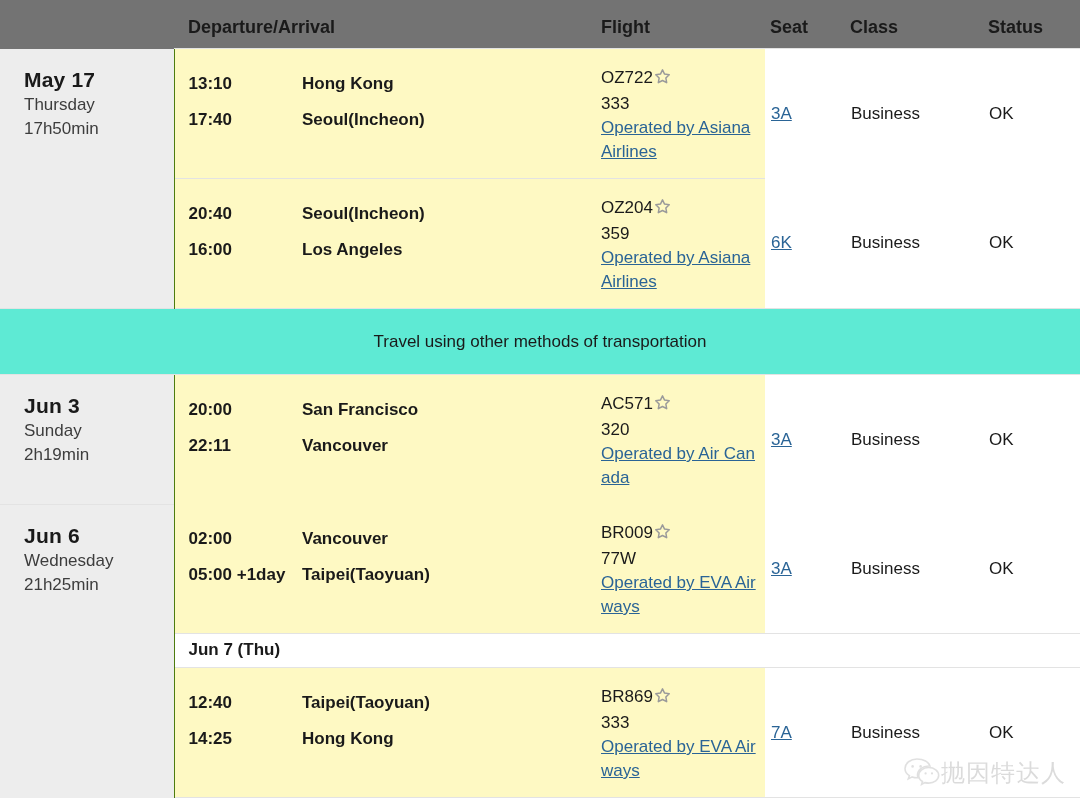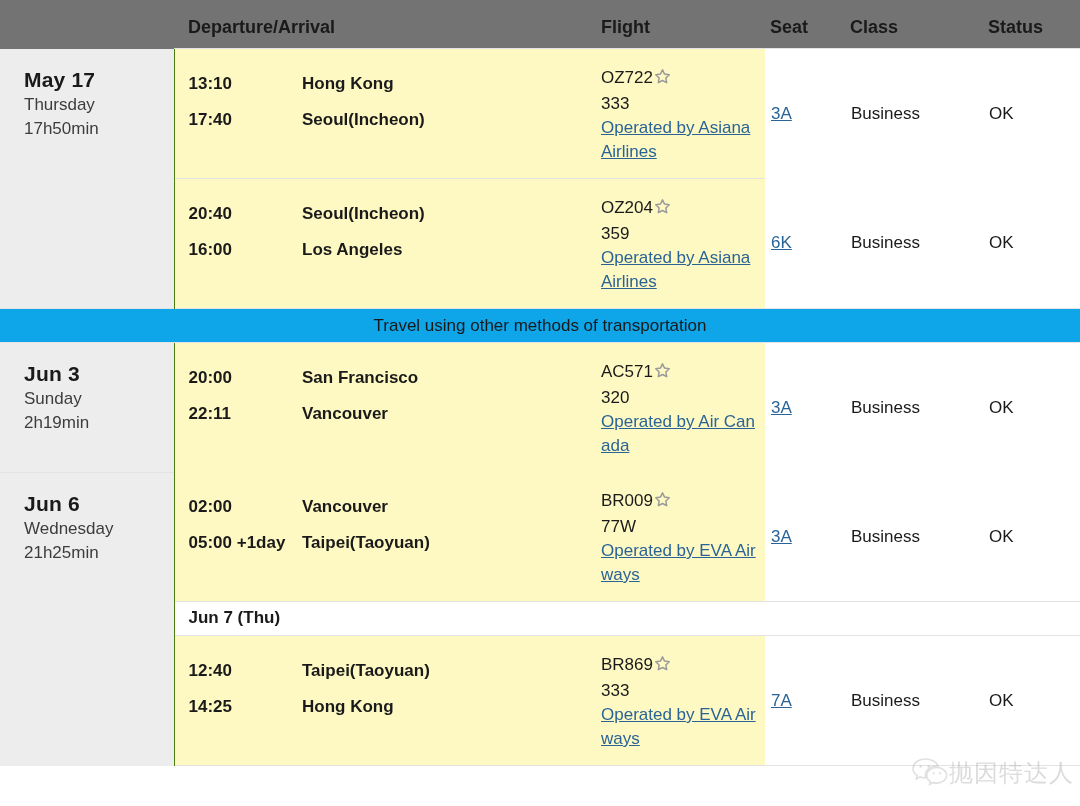--- a/index.html
+++ b/index.html
@@ -163,47 +163,47 @@
     padding-left: 5px;
   }
   .status-text {
     font-size: 17px;
     color: #1a1a1a;
     padding-left: 5px;
   }
 
   
   td.banner-cell {
-    background: #0ea5e9;
+    background: #5eead4;
     text-align: center;
     font-size: 17px;
     color: #1a1a1a;
     height: 33px;
-    padding: 0;
+    padding: 16px;
     border-top: 1px solid #e3e3e3;
     border-bottom: 1px solid #e3e3e3;
   }
 
   
   td.daysep-cell {
     background: #ffffff;
     padding: 6px 0 7px 14px;
     border-top: 1px solid #e3e3e3;
     border-bottom: 1px solid #e3e3e3;
     font-size: 17px;
     font-weight: bold;
     color: #1a1a1a;
   }
 
   tr.last-row > td { border-bottom: 1px solid #e3e3e3; }
 
   
   .watermark {
     position: absolute;
-    right: 6px;
+    right: 14px;
     bottom: 16px;
     display: flex;
     align-items: center;
     gap: 0;
     opacity: 0.30;
     pointer-events: none;
   }
   .watermark .wm-text {
     font-size: 24px;
     color: #8a8a8a;

